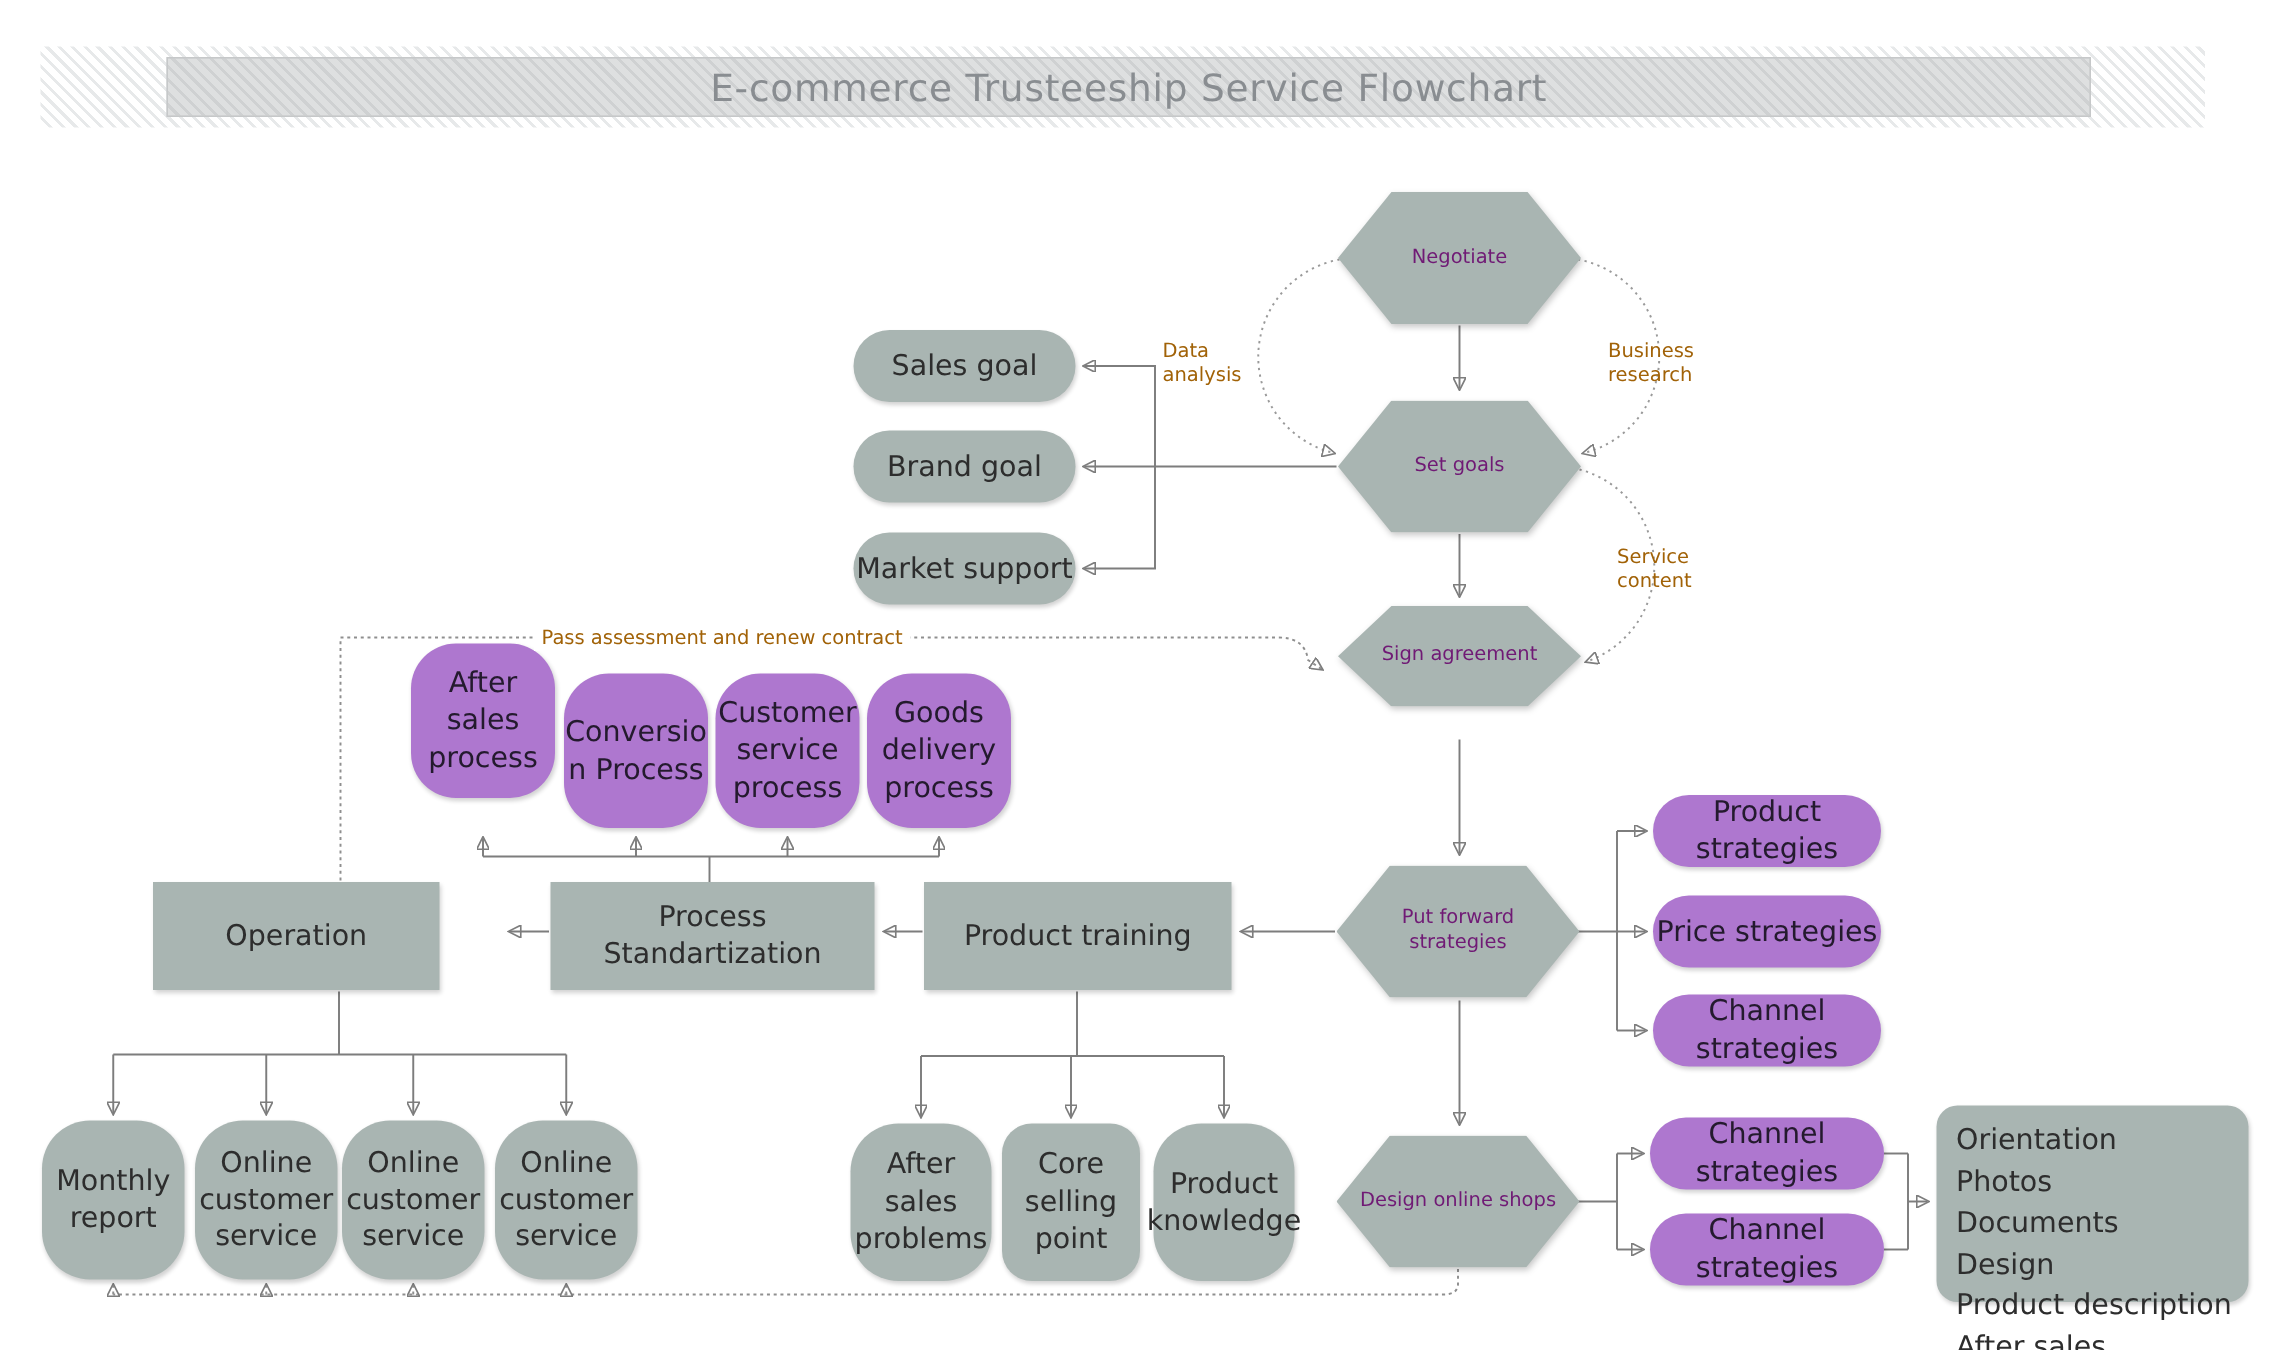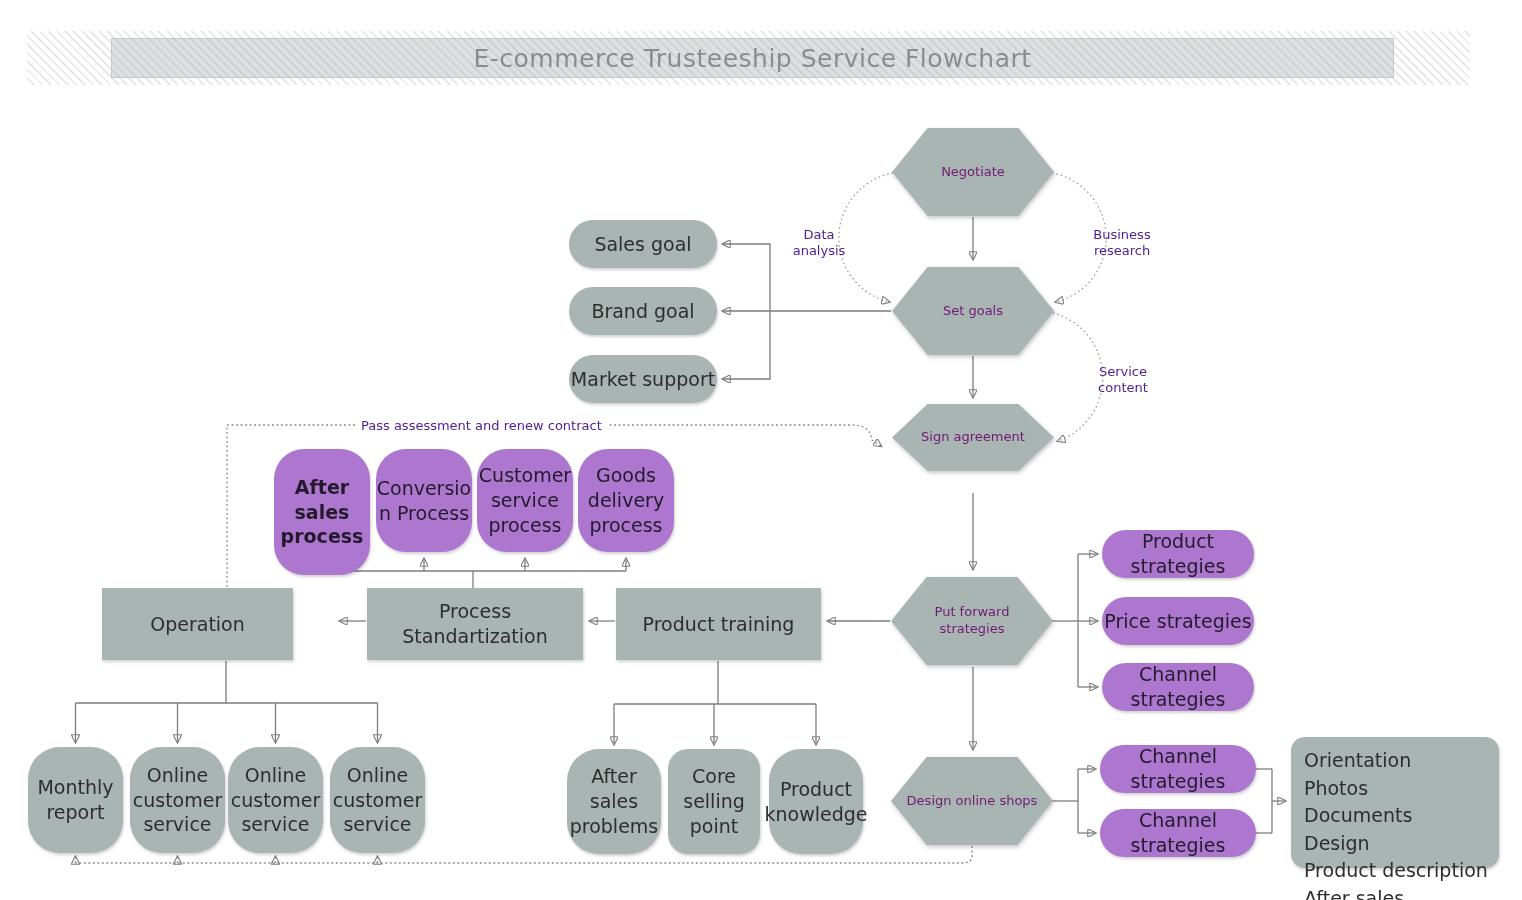--- a/index.html
+++ b/index.html
@@ -37,22 +37,22 @@
   }
   .pill{border-radius:24px;}
   .squircle{border-radius:30px;}
   .rect{border-radius:0;}
   .listbox{
     border-radius:14px;justify-content:flex-start;align-items:flex-start;
     text-align:left;padding:10px 8px 8px 13px;line-height:1.45;
   }
   
   .edge-label{
-    position:absolute;font-size:13px;line-height:1.2;color:#4c1d95;
-    text-align:center;white-space:pre-line;
+    position:absolute;font-size:13px;line-height:1.2;color:#a16207;
+    text-align:left;white-space:pre-line;
   }
   .on-line{background:#ffffff;padding:0 5px;}
   svg{position:absolute;left:0;top:0;}
   svg path{fill:none;stroke:#7d7d7d;stroke-width:1.3;}
   svg path.dot{stroke:#8f8f8f;stroke-dasharray:2 2.5;}
   svg path.arc{stroke:#9a9a9a;stroke-dasharray:1.5 3;}
 </style>
 </head>
 <body>
 
@@ -139,21 +139,21 @@
 strategies</div>
   </div>
   <div class="hexwrap" style="left:891px;top:757px;width:162px;height:88px;">
     <div class="hex">Design online shops</div>
   </div>
 
   <div class="node gray pill" style="left:569px;top:220px;width:148px;height:48px;">Sales goal</div>
   <div class="node gray pill" style="left:569px;top:287px;width:148px;height:48px;">Brand goal</div>
   <div class="node gray pill" style="left:569px;top:355px;width:148px;height:48px;">Market support</div>
 
-  <div class="node purple squircle" style="left:274px;top:449px;width:96px;height:126px;font-weight:bold;">After
+  <div class="node purple squircle" style="left:274px;top:429px;width:96px;height:103px;">After
 sales
 process</div>
   <div class="node purple squircle" style="left:376px;top:449px;width:96px;height:103px;">Conversio
 n Process</div>
   <div class="node purple squircle" style="left:477px;top:449px;width:96px;height:103px;">Customer
 service
 process</div>
   <div class="node purple squircle" style="left:578px;top:449px;width:96px;height:103px;">Goods
 delivery
 process</div>

